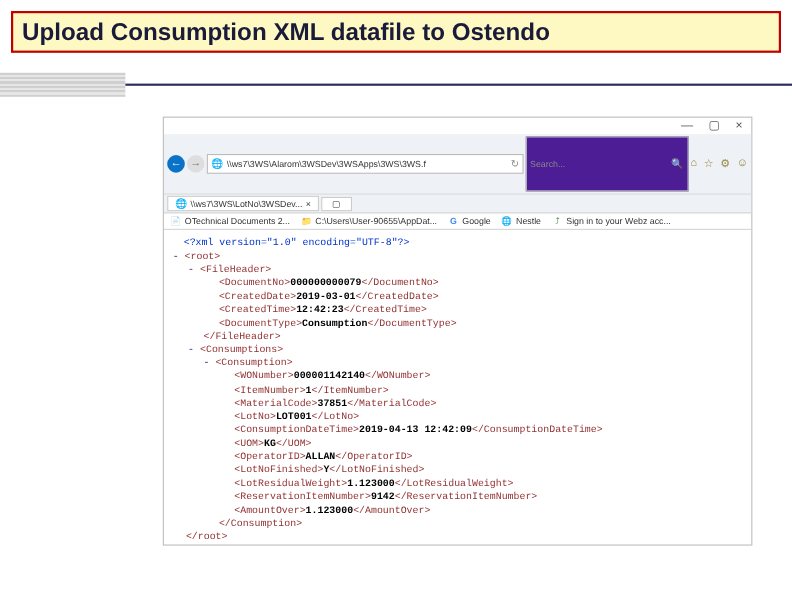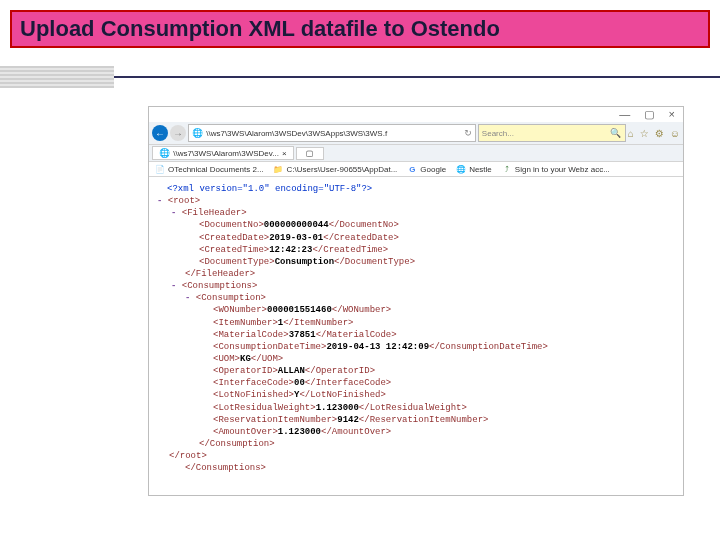--- a/index.html
+++ b/index.html
@@ -13,21 +13,21 @@
   }
   .slide {
     width: 720px;
     height: 540px;
     position: relative;
   }
   .title-box {
     margin: 10px 10px 0 10px;
     border: 2px solid #c00000;
     padding: 4px 8px;
-    background: #ec4899;
+    background: #fef9c3;
   }
   .title-box h1 {
     margin: 0;
     font-size: 22px;
     font-weight: bold;
     color: #1a1a3a;
     font-family: Verdana, Arial, sans-serif;
   }
   .accent-bar {
     margin-top: 18px;
@@ -95,23 +95,23 @@
     font-size: 8px;
     padding: 0 3px;
     display:flex; align-items:center; gap:3px;
     overflow:hidden; white-space:nowrap;
     color:#333;
   }
   .search-input {
     flex: 2;
     height: 16px;
     border: 1px solid #bbb;
-    background: #fef9c3;
+    background: #4c1d95;
     font-size: 8px;
-    padding: 0 3px;
+    padding: 16px 3px;
     color:#888;
     display:flex;align-items:center;
   }
   .mini-ic { font-size:9px; color:#888; }
   .tab-row {
     display:flex; align-items:center; gap:2px;
     background:#eef2f6; padding:1px 3px;
     font-size:8px; color:#333;
     border-bottom:1px solid #d4d4d4;
   }
@@ -176,21 +176,21 @@
         <span>⌂</span>
         <span>☆</span>
         <span>⚙</span>
         <span>☺</span>
       </div>
     </div>
 
     <div class="tab-row">
       <div class="tab">
         <span class="mini-ic">🌐</span>
-        <span>\\ws7\3WS\Alarom\3WSDev...</span>
+        <span>\\ws7\3WS\LotNo\3WSDev...</span>
         <span>×</span>
       </div>
       <div class="tab" style="width:14px;justify-content:center;">▢</div>
     </div>
 
     <div class="fav-row">
       <div class="fav-item">
         <span class="fav-ic">📄</span>
         <span>OTechnical Documents 2...</span>
       </div>
@@ -209,34 +209,34 @@
       <div class="fav-item">
         <span class="fav-ic" style="color:#3a7a3a">⤴</span>
         <span>Sign in to your Webz acc...</span>
       </div>
     </div>
 
     <div class="xml-pane">
 <div style="padding-left:10px"><span class="c-blue">&lt;?xml version="1.0" encoding="UTF-8"?&gt;</span></div>
 <div><span class="dash">-</span> <span class="c-maroon">&lt;root&gt;</span></div>
 <div style="padding-left:14px"><span class="dash">-</span> <span class="c-maroon">&lt;FileHeader&gt;</span></div>
-<div style="padding-left:42px"><span class="c-maroon">&lt;DocumentNo&gt;</span><span class="c-black">000000000044</span><span class="c-maroon">&lt;/DocumentNo&gt;</span></div>
+<div style="padding-left:42px"><span class="c-maroon">&lt;DocumentNo&gt;</span><span class="c-black">000000000079</span><span class="c-maroon">&lt;/DocumentNo&gt;</span></div>
 <div style="padding-left:42px"><span class="c-maroon">&lt;CreatedDate&gt;</span><span class="c-black">2019-03-01</span><span class="c-maroon">&lt;/CreatedDate&gt;</span></div>
 <div style="padding-left:42px"><span class="c-maroon">&lt;CreatedTime&gt;</span><span class="c-black">12:42:23</span><span class="c-maroon">&lt;/CreatedTime&gt;</span></div>
 <div style="padding-left:42px"><span class="c-maroon">&lt;DocumentType&gt;</span><span class="c-black">Consumption</span><span class="c-maroon">&lt;/DocumentType&gt;</span></div>
 <div style="padding-left:28px"><span class="c-maroon">&lt;/FileHeader&gt;</span></div>
 <div style="padding-left:14px"><span class="dash">-</span> <span class="c-maroon">&lt;Consumptions&gt;</span></div>
 <div style="padding-left:28px"><span class="dash">-</span> <span class="c-maroon">&lt;Consumption&gt;</span></div>
-<div style="padding-left:56px"><span class="c-maroon">&lt;WONumber&gt;</span><span class="c-black">000001551460</span><span class="c-maroon">&lt;/WONumber&gt;</span></div>
+<div style="padding-left:56px"><span class="c-maroon">&lt;WONumber&gt;</span><span class="c-black">000001142140</span><span class="c-maroon">&lt;/WONumber&gt;</span></div>
 <div style="padding-left:56px"><span class="c-maroon">&lt;ItemNumber&gt;</span><span class="c-black">1</span><span class="c-maroon">&lt;/ItemNumber&gt;</span></div>
 <div style="padding-left:56px"><span class="c-maroon">&lt;MaterialCode&gt;</span><span class="c-black">37851</span><span class="c-maroon">&lt;/MaterialCode&gt;</span></div>
+<div style="padding-left:56px"><span class="c-maroon">&lt;LotNo&gt;</span><span class="c-black">LOT001</span><span class="c-maroon">&lt;/LotNo&gt;</span></div>
 <div style="padding-left:56px"><span class="c-maroon">&lt;ConsumptionDateTime&gt;</span><span class="c-black">2019-04-13 12:42:09</span><span class="c-maroon">&lt;/ConsumptionDateTime&gt;</span></div>
 <div style="padding-left:56px"><span class="c-maroon">&lt;UOM&gt;</span><span class="c-black">KG</span><span class="c-maroon">&lt;/UOM&gt;</span></div>
 <div style="padding-left:56px"><span class="c-maroon">&lt;OperatorID&gt;</span><span class="c-black">ALLAN</span><span class="c-maroon">&lt;/OperatorID&gt;</span></div>
-<div style="padding-left:56px"><span class="c-maroon">&lt;InterfaceCode&gt;</span><span class="c-black">00</span><span class="c-maroon">&lt;/InterfaceCode&gt;</span></div>
 <div style="padding-left:56px"><span class="c-maroon">&lt;LotNoFinished&gt;</span><span class="c-black">Y</span><span class="c-maroon">&lt;/LotNoFinished&gt;</span></div>
 <div style="padding-left:56px"><span class="c-maroon">&lt;LotResidualWeight&gt;</span><span class="c-black">1.123000</span><span class="c-maroon">&lt;/LotResidualWeight&gt;</span></div>
 <div style="padding-left:56px"><span class="c-maroon">&lt;ReservationItemNumber&gt;</span><span class="c-black">9142</span><span class="c-maroon">&lt;/ReservationItemNumber&gt;</span></div>
 <div style="padding-left:56px"><span class="c-maroon">&lt;AmountOver&gt;</span><span class="c-black">1.123000</span><span class="c-maroon">&lt;/AmountOver&gt;</span></div>
 <div style="padding-left:42px"><span class="c-maroon">&lt;/Consumption&gt;</span></div>
 <div style="padding-left:12px"><span class="c-maroon">&lt;/root&gt;</span></div>
 <div style="padding-left:28px"><span class="c-maroon">&lt;/Consumptions&gt;</span></div>
     </div>
   </div>
 </div>

